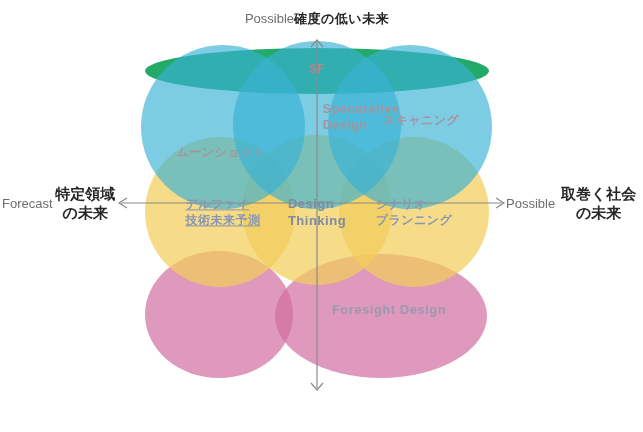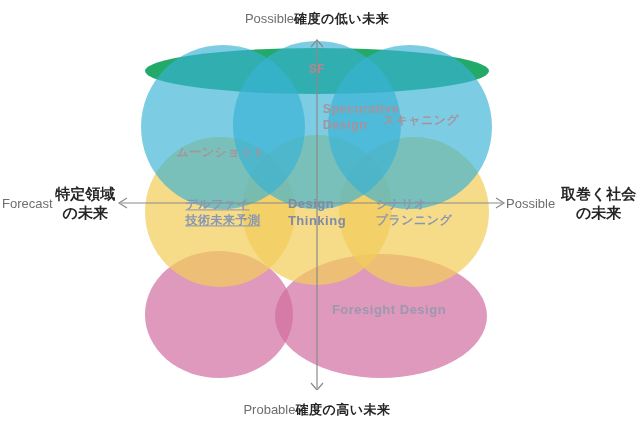--- a/index.html
+++ b/index.html
@@ -63,24 +63,20 @@
   <div class="region-label" style="left:317px;top:213px;font-size:13px;color:var(--c-txt-mid-center);">Design
 Thinking</div>
   <div class="region-label" style="left:414px;top:213px;font-size:12px;color:var(--c-txt-mid);">シナリオ
 プランニング</div>
   <div class="region-label" style="left:389px;top:310px;font-size:13px;color:var(--c-txt-trans);">Foresight Design</div>
 
   <div class="axis-box" style="left:232px;top:0;width:170px;height:38px;">
     <div class="axis-en">Possible</div>
     <div class="axis-ja">確度の低い未来</div>
   </div>
-  <div class="axis-box" style="left:232px;top:390px;width:170px;height:40px;">
-    <div class="axis-en">Probable</div>
-    <div class="axis-ja">確度の高い未来</div>
-  </div>
   <div class="axis-box side" style="left:2px;top:181px;width:116px;height:46px;">
     <div class="axis-en">Forecast</div>
     <div class="axis-ja">特定領域の未来</div>
   </div>
   <div class="axis-box side" style="left:506px;top:181px;width:136px;height:46px;">
     <div class="axis-en">Possible</div>
     <div class="axis-ja">取巻く社会の未来</div>
   </div>
 
 </div>

